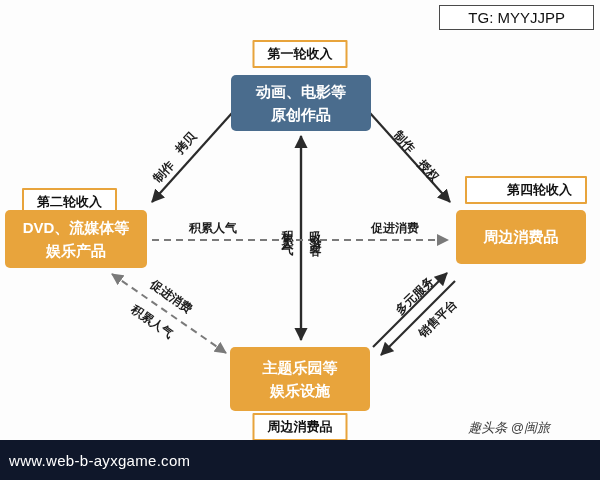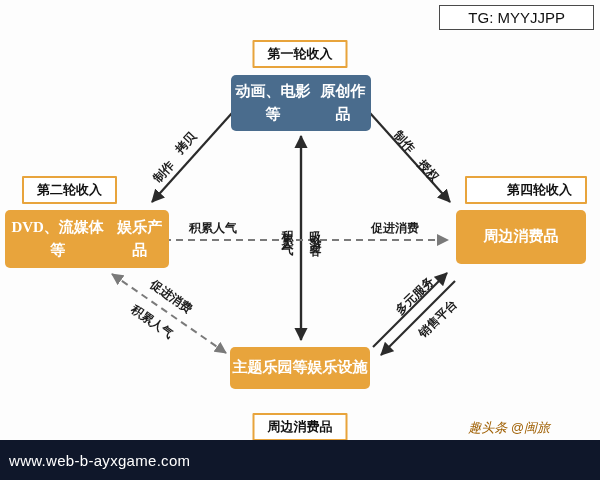--- a/index.html
+++ b/index.html
@@ -4,35 +4,35 @@
 <style>
   * { margin:0; padding:0; box-sizing:border-box; }
   html,body { background:#ffffff; }
   body { font-family:"Liberation Sans","DejaVu Sans",sans-serif; }
   #canvas { position:relative; width:600px; height:480px; background:#fdfdfd; overflow:hidden; }
 
   #arrows { position:absolute; left:0; top:0; z-index:1; }
   .solid  { stroke:var(--arrow_dark,#2b2b2b); stroke-width:2.2; }
   .dashed { stroke:var(--arrow_gray,#7a7a7a); stroke-width:2; stroke-dasharray:7 5; }
 
-  .node { position:absolute; z-index:3; display:flex; flex-direction:row; align-items:center;
+  .node { position:absolute; z-index:3; display:flex; flex-direction:column; align-items:center;
           justify-content:center; color:#fff; font-weight:bold; font-size:15px; line-height:1.55;
-          border-radius:5px; text-align:center;font-family:Liberation Serif, serif; }
+          border-radius:5px; text-align:center; }
   .node.blue   { background:var(--blue,#4a6c8d); }
   .node.orange { background:var(--orange,#e8a43c); }
   #node-original   { left:231px; top:75px;  width:140px; height:56px; }
-  #node-dvd        { left:5px;   top:210px; width:164px; height:58px;justify-content:center; }
+  #node-dvd        { left:5px;   top:210px; width:142px; height:58px;justify-content:center; }
   #node-peripheral { left:456px; top:210px; width:130px; height:54px; }
-  #node-themepark  { left:230px; top:347px; width:140px; height:42px; }
+  #node-themepark  { left:230px; top:347px; width:140px; height:64px; }
 
   .pill { position:absolute; z-index:3; background:#fff; border:2px solid var(--orange,#e8a43c);
           border-radius:1px; font-size:13px; font-weight:bold; color:#111; padding:3px 13px;
           white-space:nowrap; }
   #rev1 { left:50%; top:40px;  transform:translateX(-50%); }
-  #rev2 { left:22px; top:176px; }
+  #rev2 { left:22px; top:188px; }
   #rev4 { right:13px; top:176px;padding-left:40px; }
   #rev3 { left:50%; top:413px; transform:translateX(-50%); }
 
   .elabel { position:absolute; z-index:2; font-size:12px; font-weight:600; color:#1c1c1c;
             white-space:nowrap; }
   .vlabel { writing-mode:vertical-rl; text-orientation:upright; letter-spacing:4px; white-space:normal; }
   .l-copy     { left:186px; top:143px; transform:translate(-50%,-50%) rotate(-47deg); }
   .l-prod-l   { left:164px; top:172px; transform:translate(-50%,-50%) rotate(-47deg); }
   .l-prod-r   { left:404px; top:142px; transform:translate(-50%,-50%) rotate(47deg); }
   .l-license  { left:428px; top:171px; transform:translate(-50%,-50%) rotate(47deg); }
@@ -43,21 +43,21 @@
   .l-prom-d   { left:171px; top:297px; transform:translate(-50%,-50%) rotate(35deg); }
   .l-acc-d    { left:152px; top:322px; transform:translate(-50%,-50%) rotate(35deg); }
   .l-services { left:415px; top:296px; transform:translate(-50%,-50%) rotate(-44deg); }
   .l-platform { left:438px; top:319px; transform:translate(-50%,-50%) rotate(-44deg); }
 
   .tg-box { position:absolute; top:5px; right:6px; z-index:4; border:1px solid #4a4a4a;
             background:#fff; padding:3px 28px; font-size:15px; color:#111; }
   .footer-bar { position:absolute; left:0; bottom:0; width:100%; height:40px; background:#0f172a;
                 z-index:4; display:flex; align-items:center; padding-left:9px; color:#fff;
                 font-size:15px; letter-spacing:0.3px; }
-  .watermark { position:absolute; top:419px; right:50px; z-index:2; color:#a16207;
+  .watermark { position:absolute; top:419px; right:50px; z-index:2; color:#404040;
                font-size:13px; font-style:italic; }
 </style>
 </head>
 <body>
 
 <div id="canvas">
 
   <svg id="arrows" width="600" height="480" viewBox="0 0 600 480">
     <defs>
       <marker id="mDark" viewBox="0 0 6 6" markerWidth="6" markerHeight="6" refX="5.5" refY="3" orient="auto">

